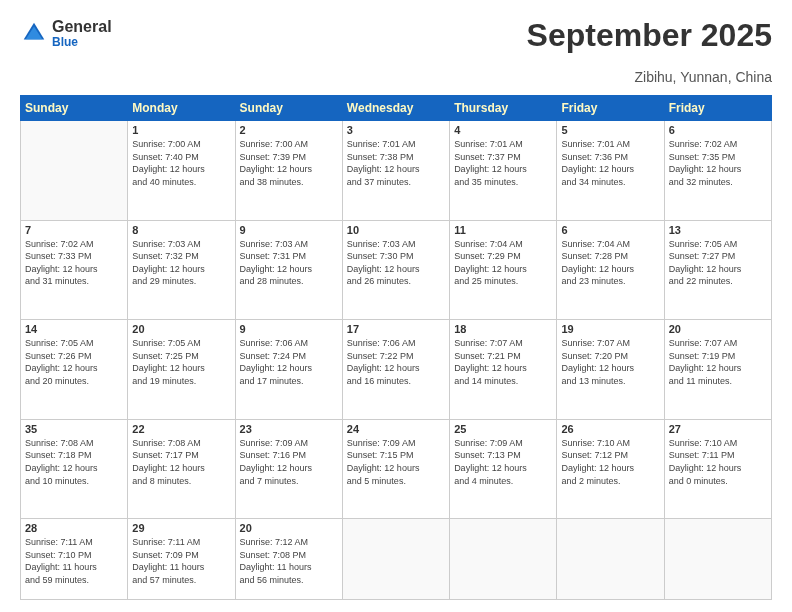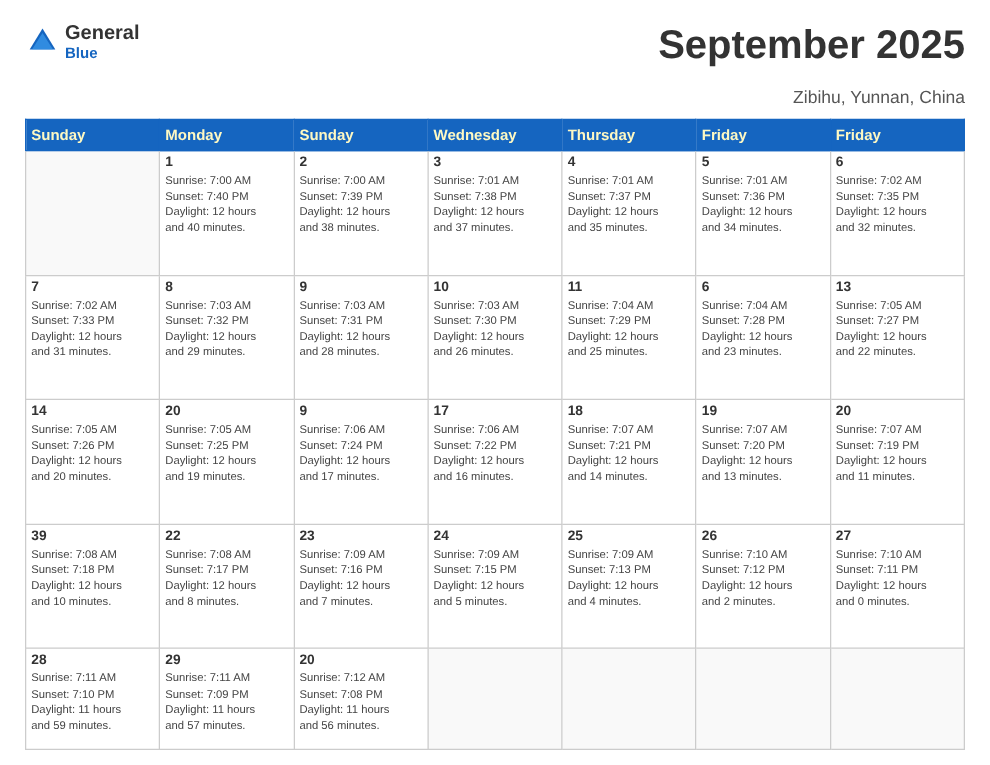--- a/index.html
+++ b/index.html
@@ -221,21 +221,21 @@
             <span class="day-num">19</span>
             <div class="day-info">Sunrise: 7:07 AM<br>Sunset: 7:20 PM<br>Daylight: 12 hours<br>and 13 minutes.</div>
           </td>
           <td>
             <span class="day-num">20</span>
             <div class="day-info">Sunrise: 7:07 AM<br>Sunset: 7:19 PM<br>Daylight: 12 hours<br>and 11 minutes.</div>
           </td>
         </tr>
         <tr>
           <td>
-            <span class="day-num">39</span>
+            <span class="day-num">35</span>
             <div class="day-info">Sunrise: 7:08 AM<br>Sunset: 7:18 PM<br>Daylight: 12 hours<br>and 10 minutes.</div>
           </td>
           <td>
             <span class="day-num">22</span>
             <div class="day-info">Sunrise: 7:08 AM<br>Sunset: 7:17 PM<br>Daylight: 12 hours<br>and 8 minutes.</div>
           </td>
           <td>
             <span class="day-num">23</span>
             <div class="day-info">Sunrise: 7:09 AM<br>Sunset: 7:16 PM<br>Daylight: 12 hours<br>and 7 minutes.</div>
           </td>

